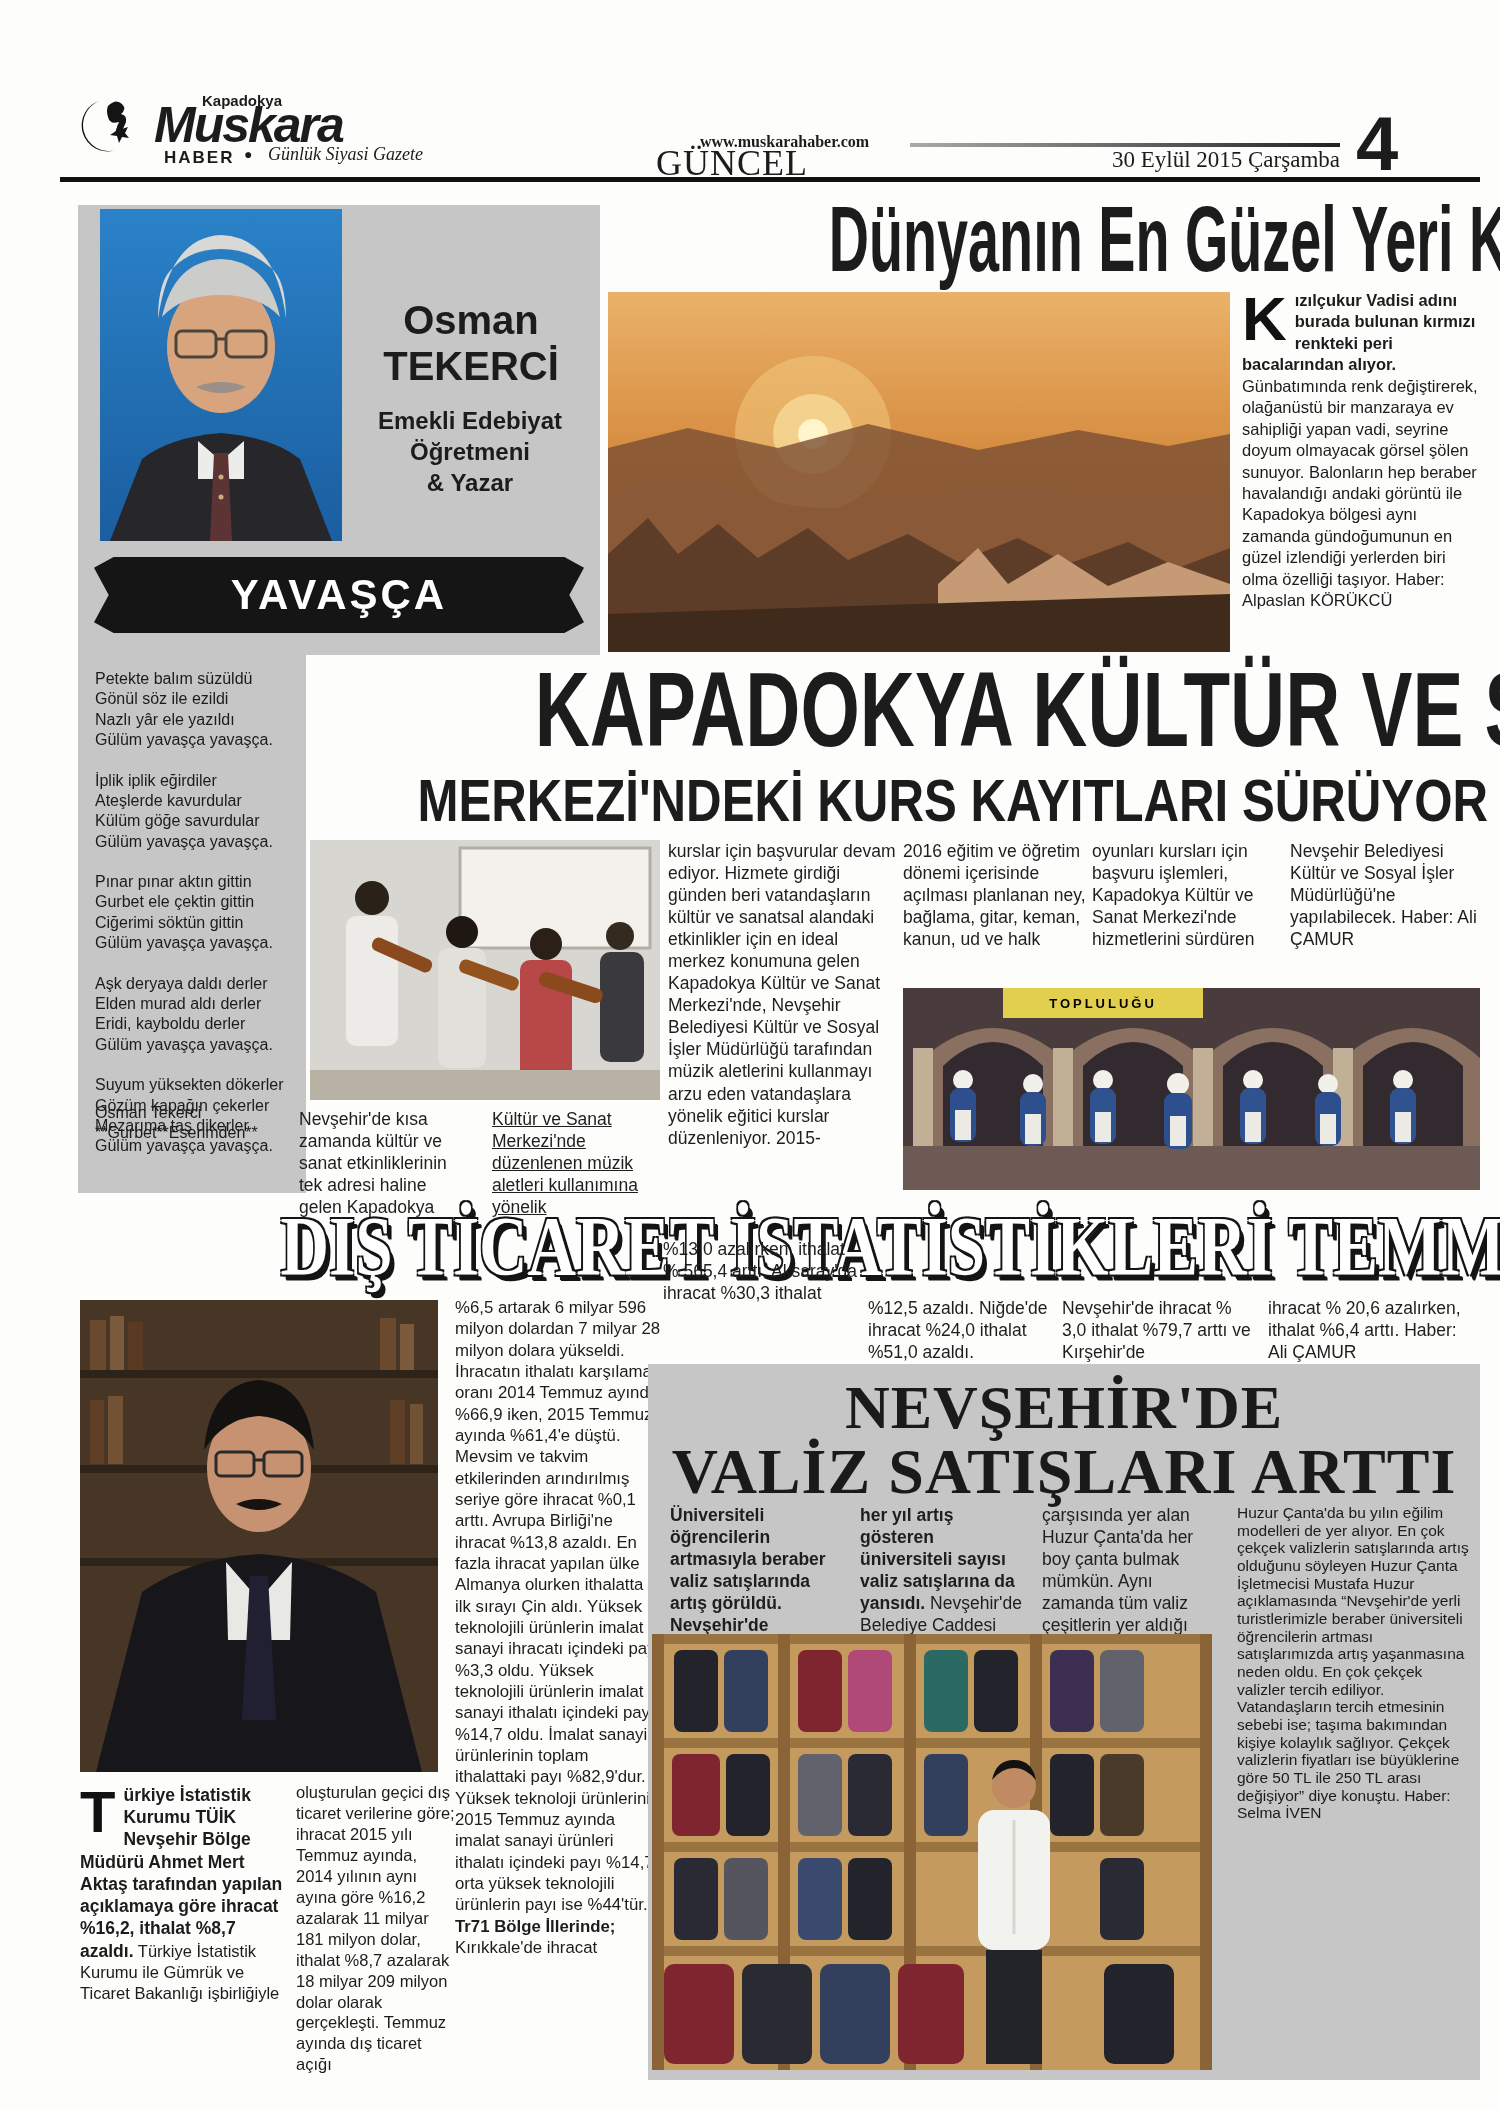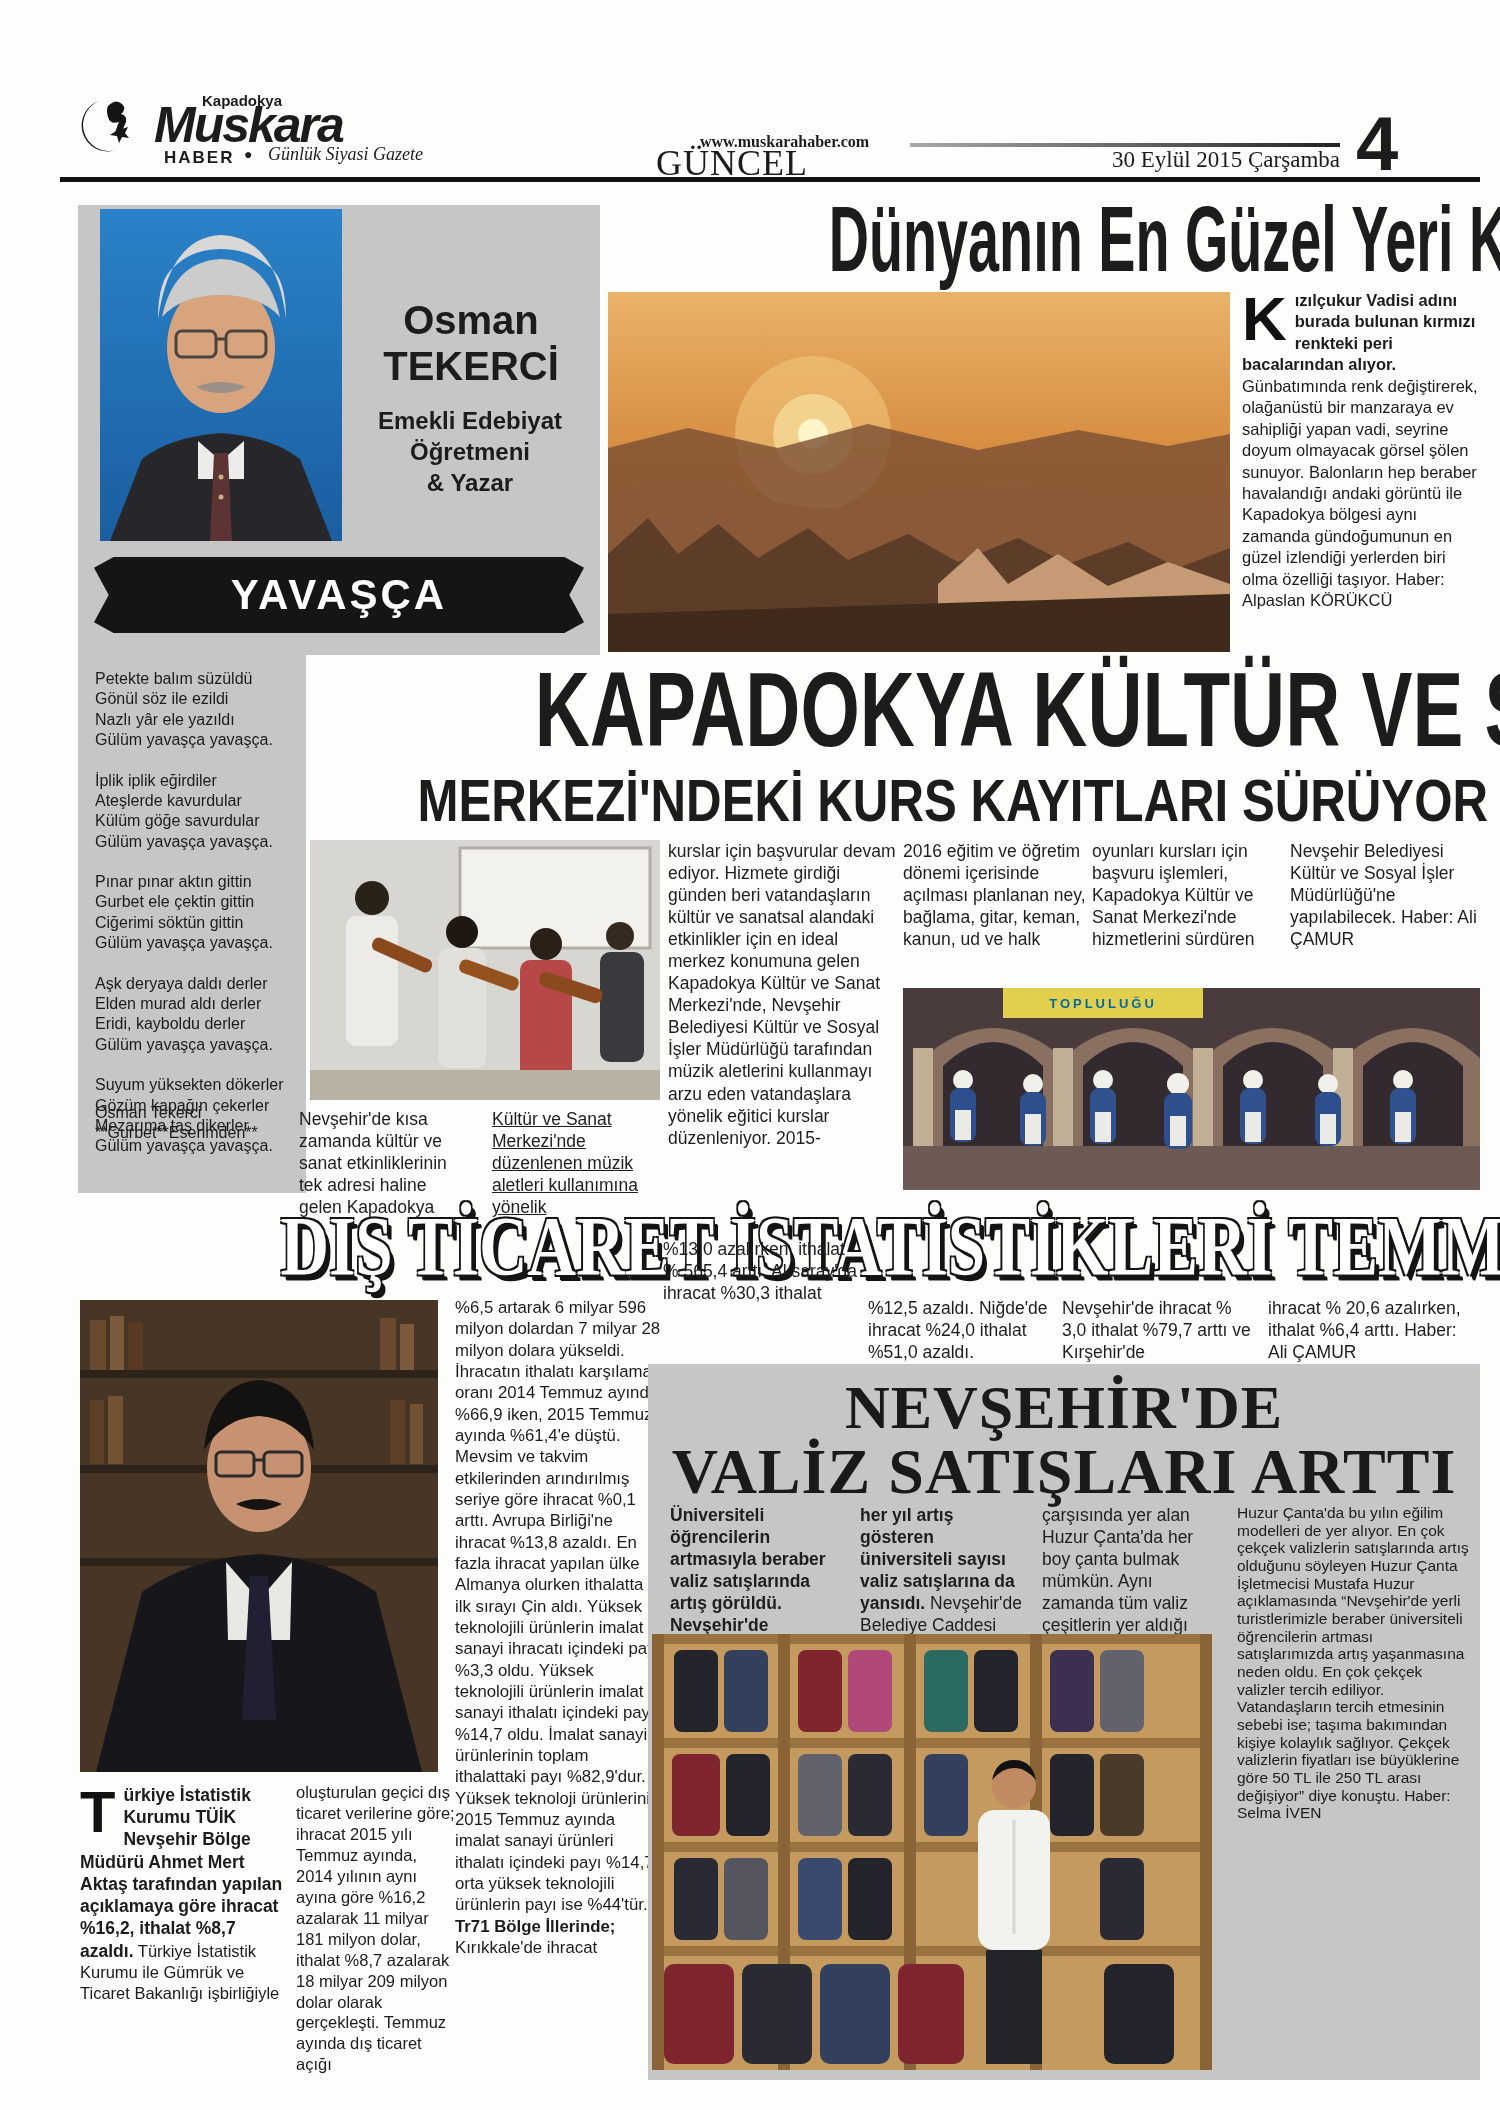--- a/index.html
+++ b/index.html
@@ -34,21 +34,21 @@
      text-shadow:-2px -2px 0 #141414,2px -2px 0 #141414,-2px 2px 0 #141414,2px 2px 0 #141414,
                  5px 5px 0 #141414,6px 6px 0 #141414;}
   .h-valiz{font-family:"Liberation Serif",serif;font-weight:bold;font-size:62px;letter-spacing:1px;color:#1a1a1a;line-height:1;}
   .ribbon{background:#151515;color:#fff;display:flex;align-items:center;justify-content:center;
      font-weight:bold;font-size:42px;letter-spacing:3px;
      clip-path:polygon(4% 0,96% 0,100% 14%,97% 50%,100% 86%,96% 100%,4% 100%,0 86%,3% 50%,0 14%);}
   .colname{font-size:40px;font-weight:bold;line-height:1.15;text-align:center;}
   .colrole{font-size:24px;font-weight:bold;line-height:1.3;text-align:center;}
   .poem{font-size:16px;line-height:1.27;}
   .valiz-d{font-size:15.5px;line-height:1.14;}
-  .banner-yellow{background:#e3cf4e;color:#0369a1;font-weight:bold;font-size:13px;letter-spacing:3px;
+  .banner-yellow{background:#e3cf4e;color:#000000;font-weight:bold;font-size:13px;letter-spacing:3px;
      display:flex;align-items:center;justify-content:center;}
   .grad-line{background:linear-gradient(to right,#aaa,#222);}
 </style>
 </head>
 <body>
 
 <div class="page">
 
   <div class="abs" style="left:72px;top:92px;width:480px;height:80px;">
     <span class="abs" style="left:0;top:4px;width:78px;height:62px;">

